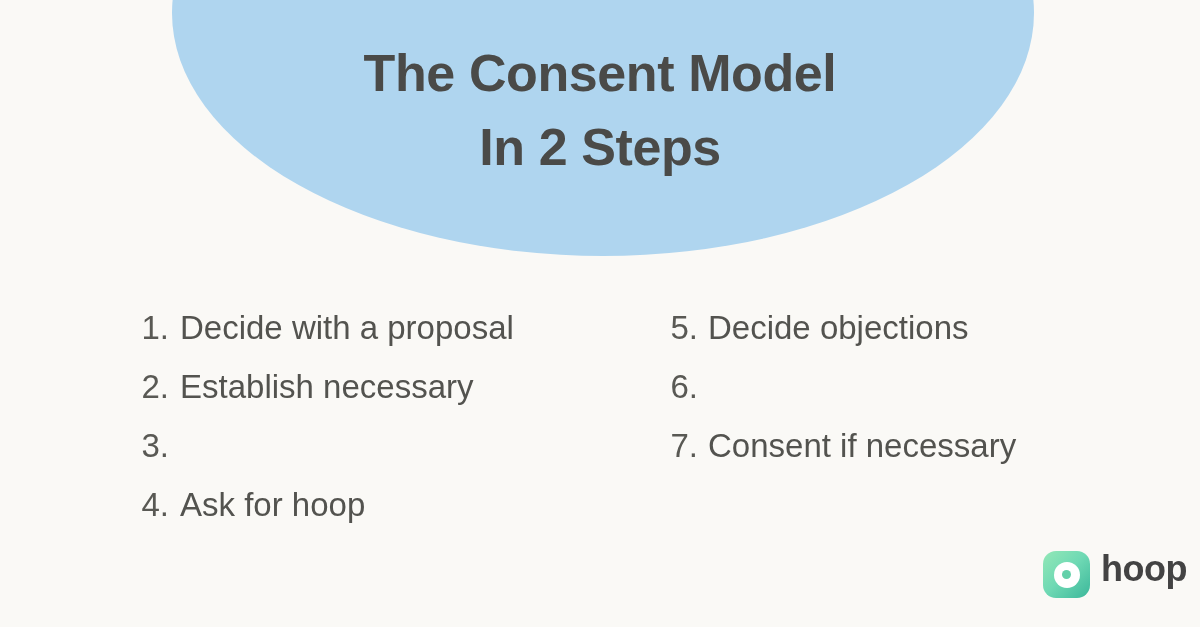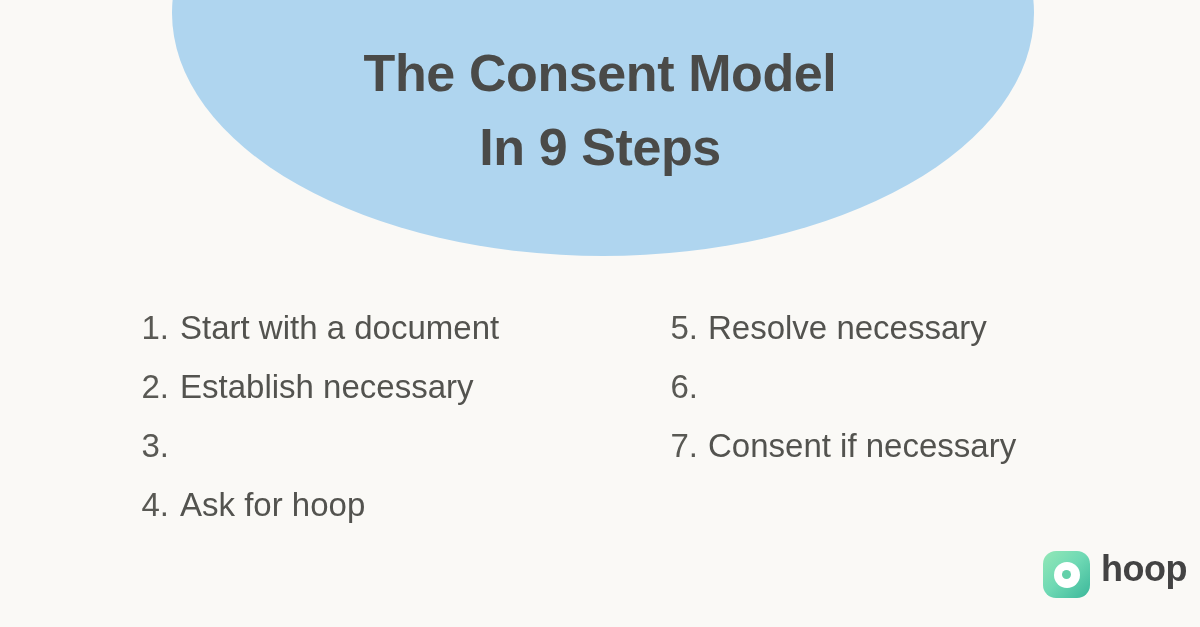--- a/index.html
+++ b/index.html
@@ -141,47 +141,47 @@
 </style>
 </head>
 <body>
 
 <div id="poster">
 
   <div id="header-dome"></div>
 
   <div id="title-block">
     <span class="title-line">The Consent Model</span>
-    <span class="title-line">In 9 Steps</span>
+    <span class="title-line">In 2 Steps</span>
   </div>
 
   <div id="steps-area">
 
     <div class="steps-column" id="steps-column-left">
       <div class="step-item">
         <span class="step-num">1.</span>
-        <span class="step-text">Start with a document</span>
+        <span class="step-text">Decide with a proposal</span>
       </div>
       <div class="step-item">
         <span class="step-num">2.</span>
         <span class="step-text">Establish necessary</span>
       </div>
       <div class="step-item">
         <span class="step-num">3.</span>
       </div>
       <div class="step-item">
         <span class="step-num">4.</span>
         <span class="step-text">Ask for hoop</span>
       </div>
     </div>
 
     <div class="steps-column" id="steps-column-right">
       <div class="step-item">
         <span class="step-num">5.</span>
-        <span class="step-text">Resolve necessary</span>
+        <span class="step-text">Decide objections</span>
       </div>
       <div class="step-item">
         <span class="step-num">6.</span>
       </div>
       <div class="step-item">
         <span class="step-num">7.</span>
         <span class="step-text">Consent if necessary</span>
       </div>
     </div>
 

